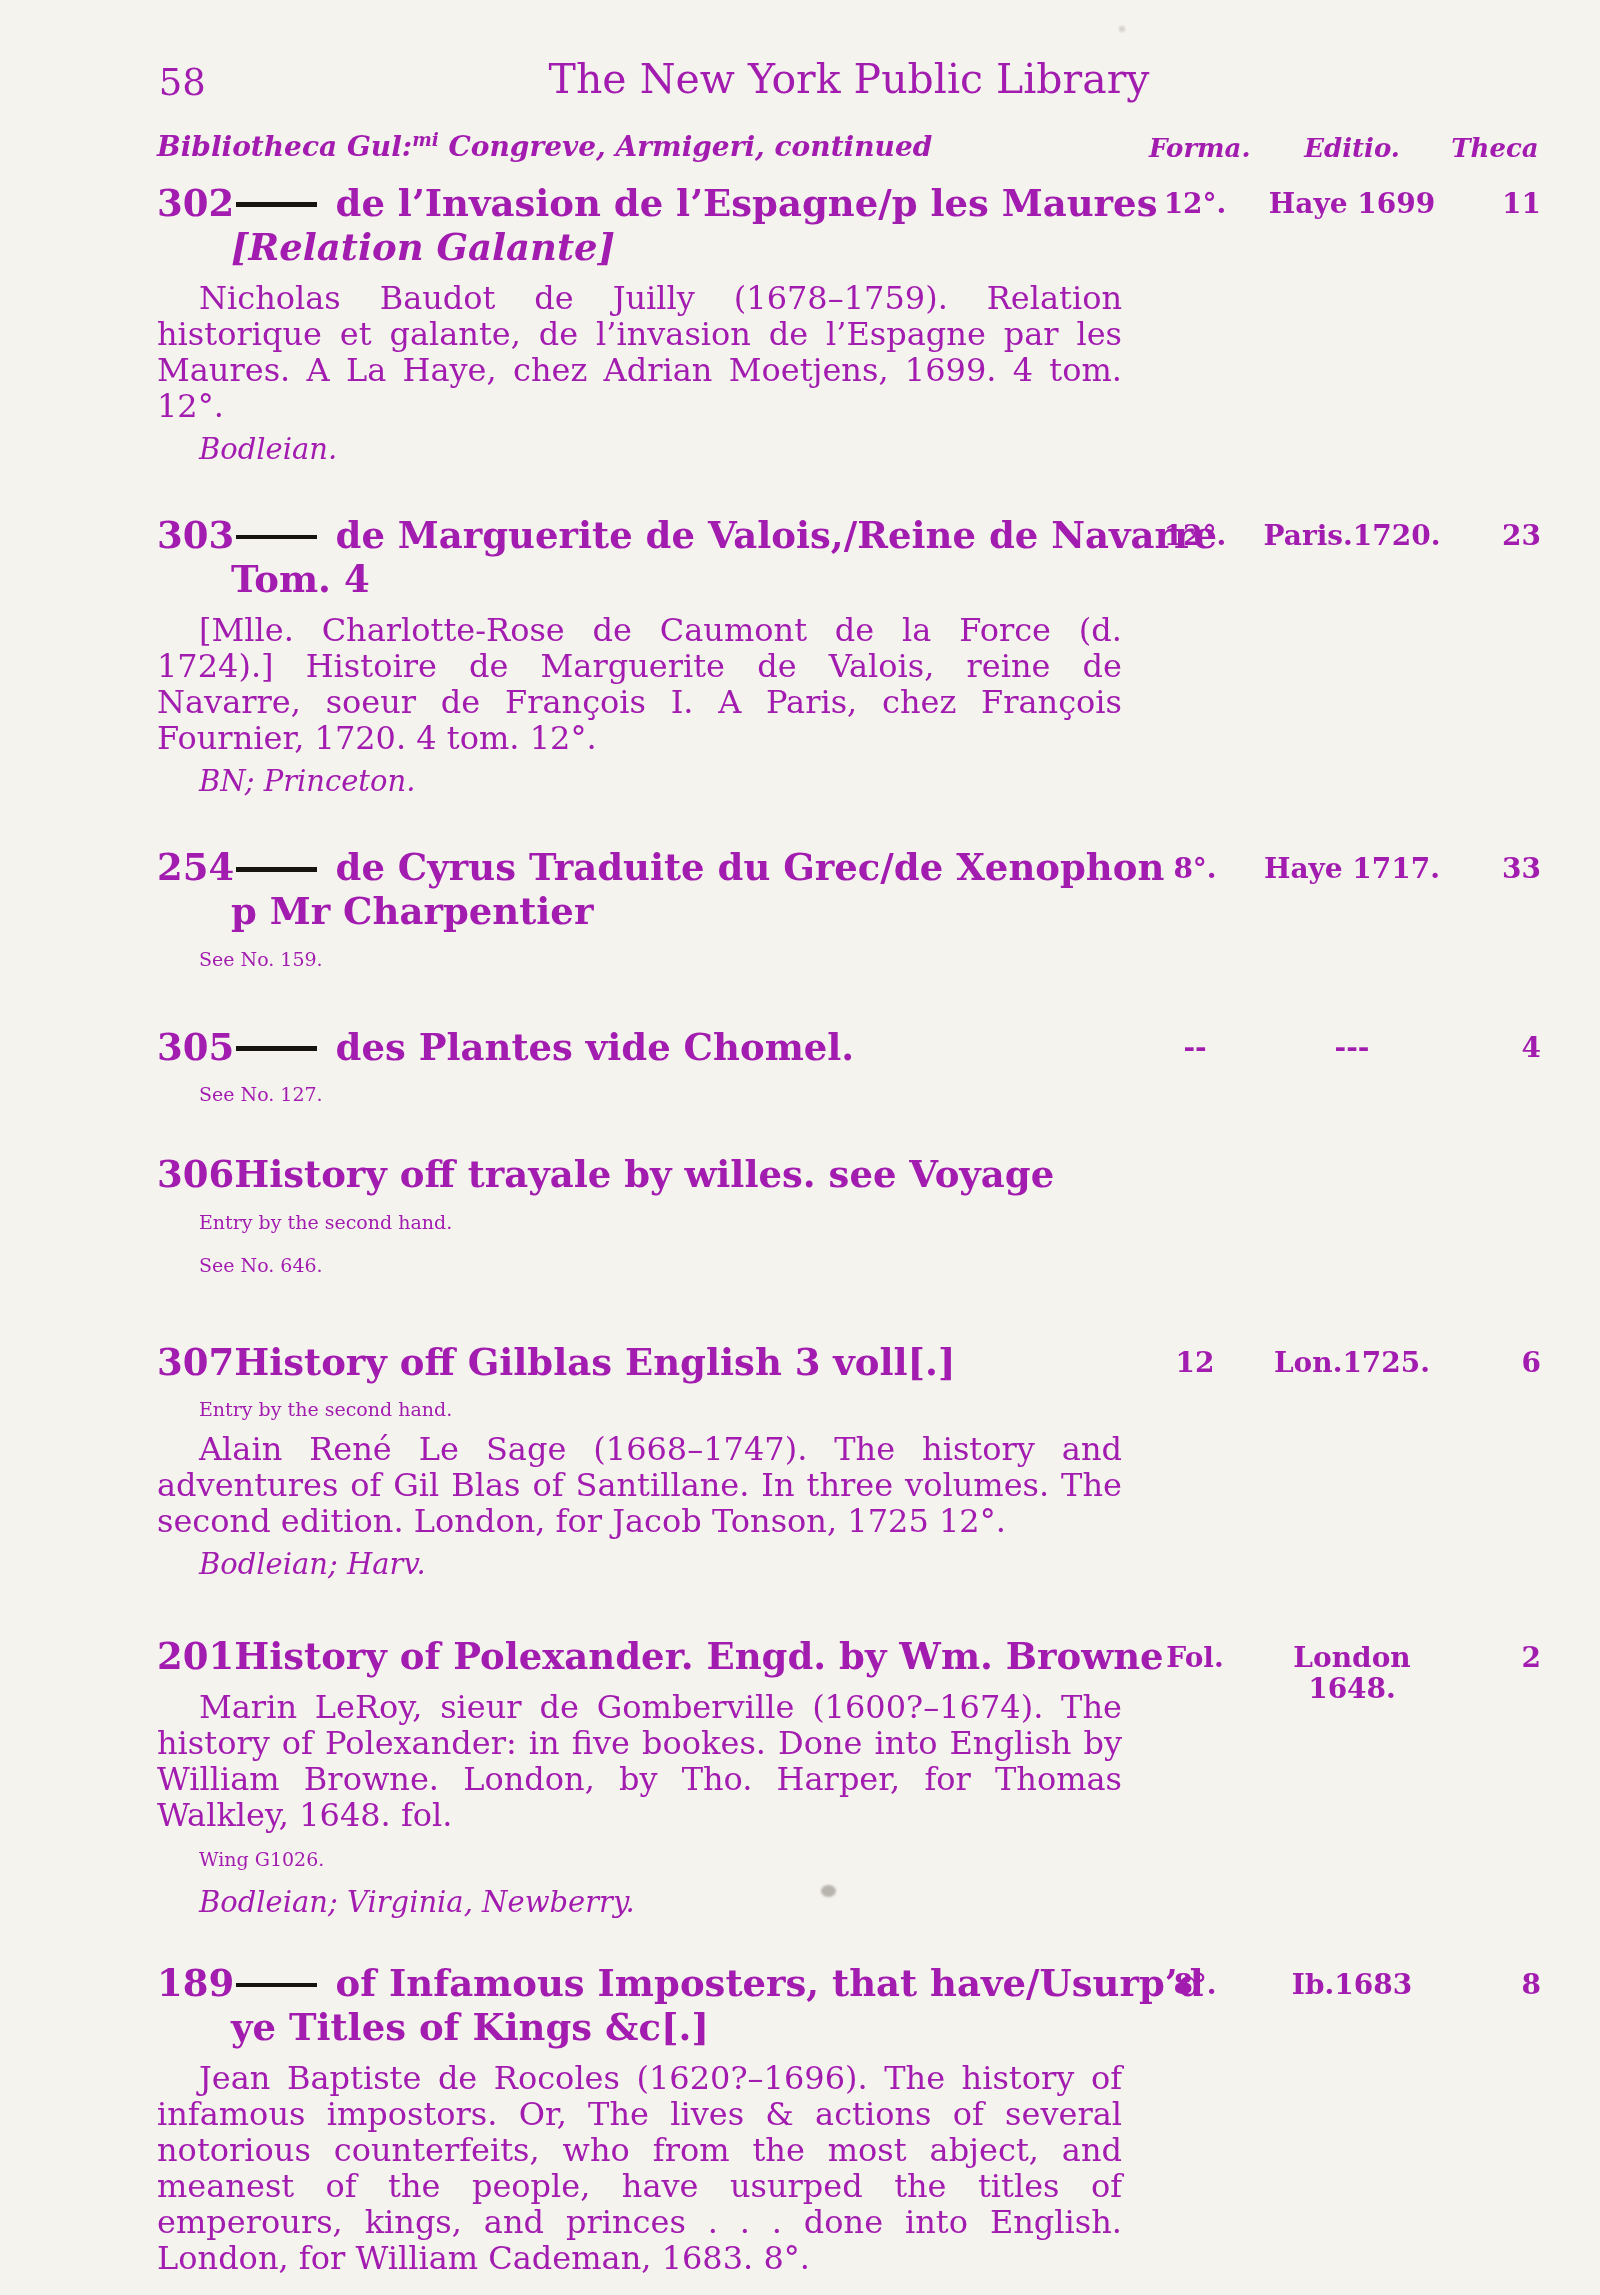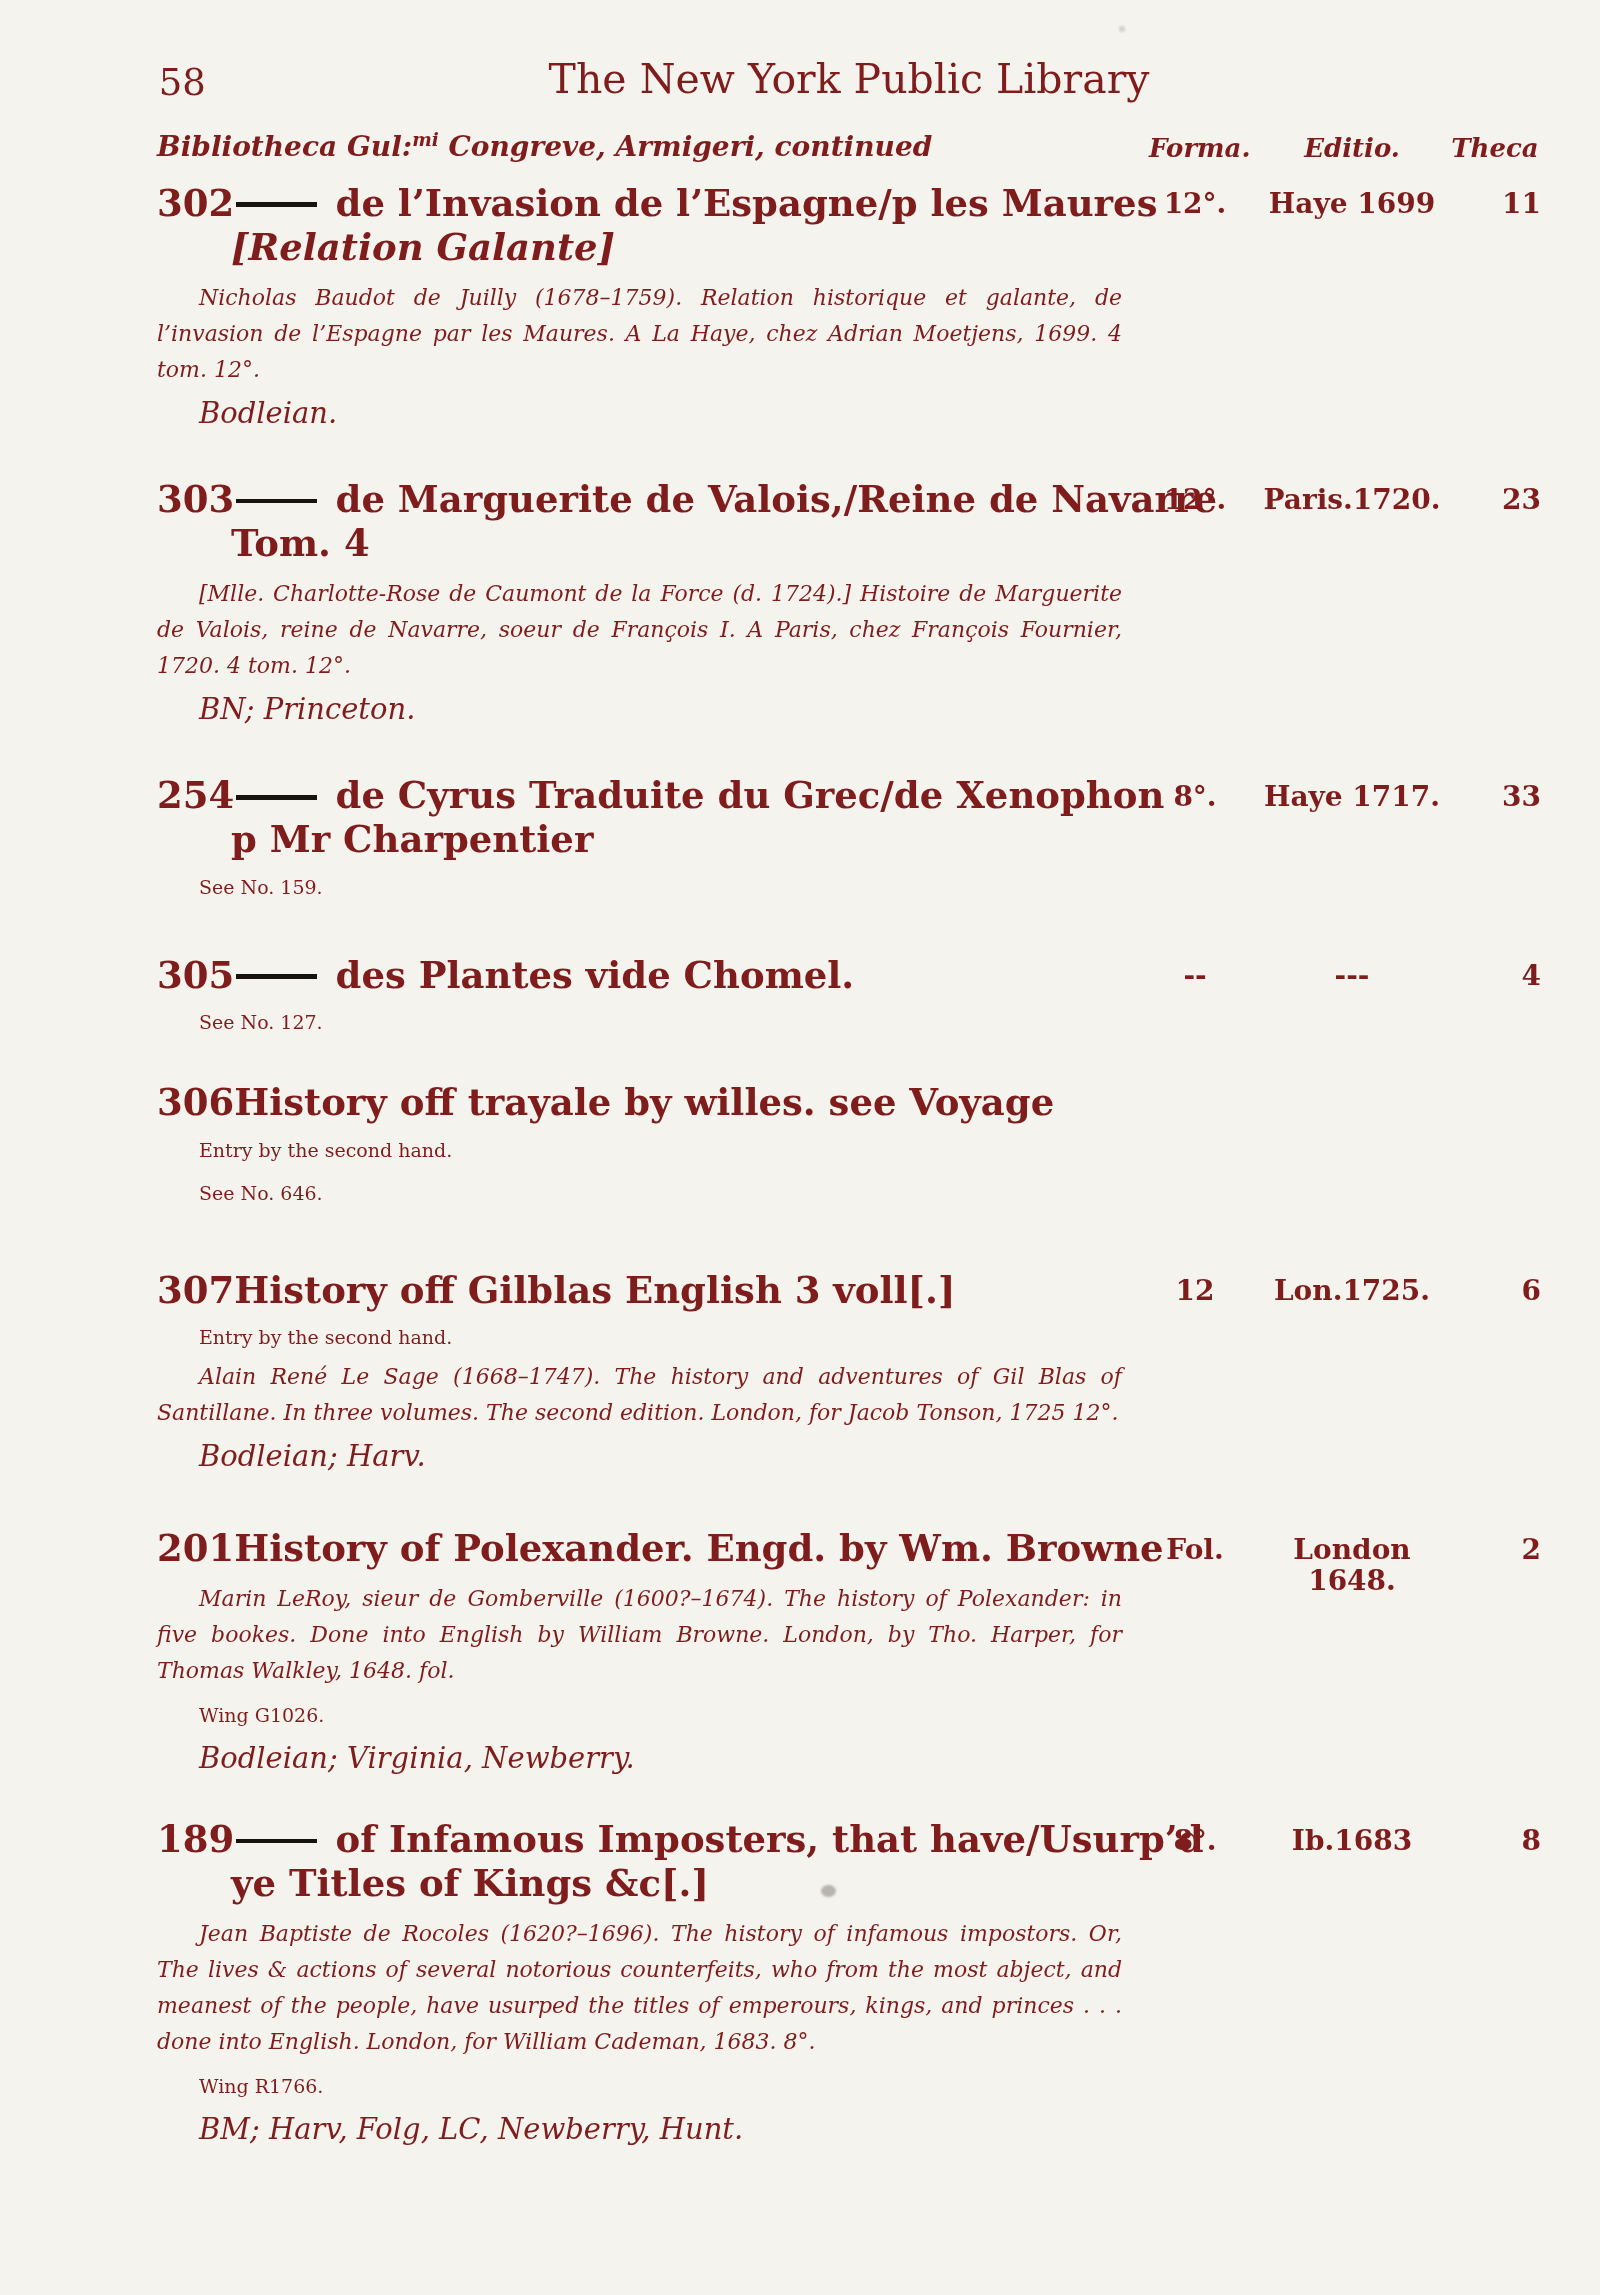--- a/index.html
+++ b/index.html
@@ -1,21 +1,21 @@
 <!DOCTYPE html>
 <html style="font-size:14.8px"><head>
 <meta charset="utf-8">
 <style>
   * { margin:0; padding:0; box-sizing:border-box; }
   html, body { background:#d8d5cf; }
   .page {
     position:relative;
     width:1600px; height:2295px;
     background:#f5f3ee;
-    color:#7f1d1d;
+    color:#a21caf;
     font-family:"DejaVu Serif","Liberation Serif",serif;
     overflow:hidden;
   }
   .content { position:absolute; left:157px; top:55px; width:1384px; }
 
   
   .pagehead { position:relative; height:52px; }
   .pageno  { position:absolute; left:1.8px; top:5.5px; font-size:37px; }
   .ptitle  { position:absolute; left:0; top:0; width:1384px; text-align:center;
              font-size:41px; font-weight:400; }
@@ -41,22 +41,22 @@
   .htitle { white-space:nowrap; }
 
   .valbox { position:absolute; top:7.4px; font-size:28px; font-weight:700; line-height:31px; }
   .v-forma  { left:992px; width:92px; text-align:center; }
   .v-editio { left:1089px; width:212px; text-align:center; }
   .v-theca  { left:1292px; width:92px; text-align:right; }
 
   .head2 { margin-left:74px; font-size:37px; font-weight:700; line-height:44px; }
   .italic { font-style:italic; }
 
-  .note { width:965px; font-size:22px; line-height:36px; text-align:justify;
-          text-indent:42px; margin-top:11px;font-style:italic; }
+  .note { width:965px; font-size:32px; line-height:36px; text-align:justify;
+          text-indent:42px; margin-top:11px; }
   .refline, .hand, .wing { font-size:19px; line-height:36px; margin-left:42px; margin-top:7.4px; }
   .source { font-size:29px; line-height:36px; margin-left:42px; margin-top:7.4px; font-style:italic; }
 
   
   .speck { position:absolute; border-radius:50%; background:rgba(70,62,52,.35); filter:blur(0.9px); }
   .speck-a { left:821px; top:1885px; width:14.8px; height:12px; }
   .speck-b { left:1119px; top:26px;  width:5.5px;  height:5.5px; background:rgba(70,62,52,.18); }
 </style>
 </head>
 <body>

